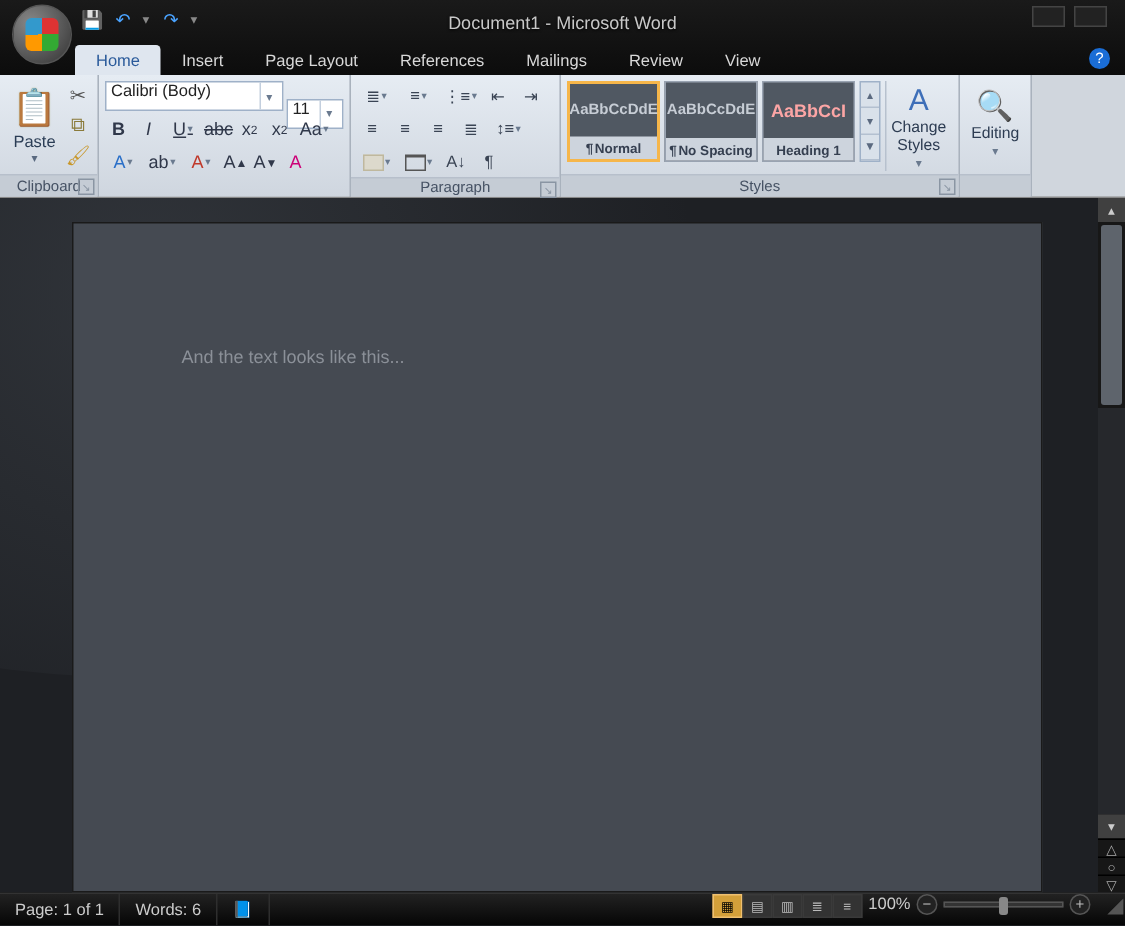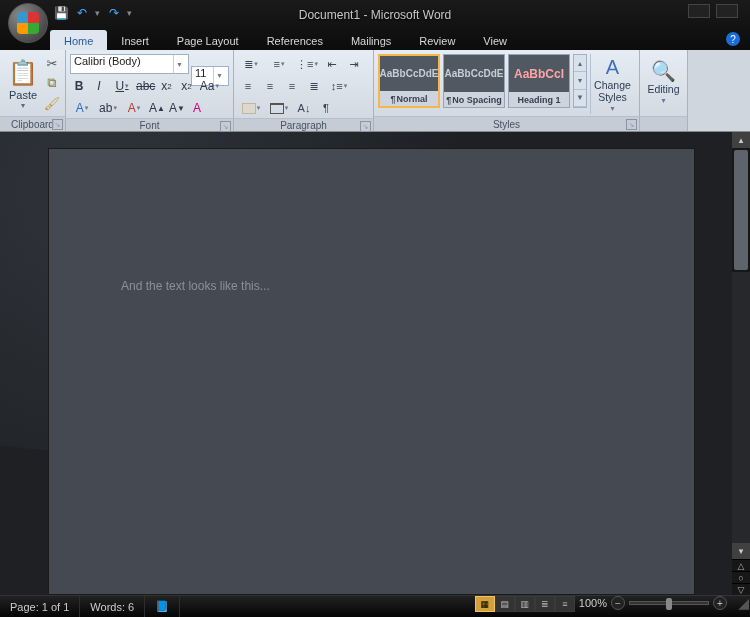--- a/index.html
+++ b/index.html
@@ -229,21 +229,20 @@
   .page{
     position:absolute;
     top:16px; left:48px; right:55px; bottom:0;
     background:#454a52;
     border:1px solid #1a1a1a;
     padding:82px 72px;
   }
   .page .text{
     color:#8b9098;
     font-size:12px;
-    margin-top:48px;
   }
   .vscroll{
     position:absolute; top:0; bottom:0; right:0; width:18px;
     background:#171717;
     display:flex; flex-direction:column;
   }
   .vscroll .arrow{height:16px;background:#404040;color:#ccc;display:flex;align-items:center;justify-content:center;font-size:9px}
   .vscroll .thumb{height:120px;background:#5e646c;margin:2px;border-radius:2px}
   .vscroll .track{flex:1;background:#26282c}
   .doc-nav{height:36px;background:#171717;display:flex;flex-direction:column}
@@ -355,24 +354,20 @@
             </div>
           <div class="fbtn fdrop">
               <span style="color:#c0392b">A</span>
             </div>
           <div class="fbtn">A<sup>▲</sup></div>
           <div class="fbtn">A<sup>▼</sup></div>
           <div class="fbtn" style="color:#c07">A</div>
         </div>
       </div>
     </div>
-    <div class="group-title">
-      <span>Font</span>
-      <span class="launcher">↘</span>
-    </div>
   </div>
 
   <div class="group" id="g-paragraph">
     <div class="group-body">
       <div class="para-col">
         <div class="prow">
           <div class="pbtn pdrop">≣</div>
           <div class="pbtn pdrop">≡</div>
           <div class="pbtn pdrop">⋮≡</div>
           <div class="pbtn">⇤</div>

